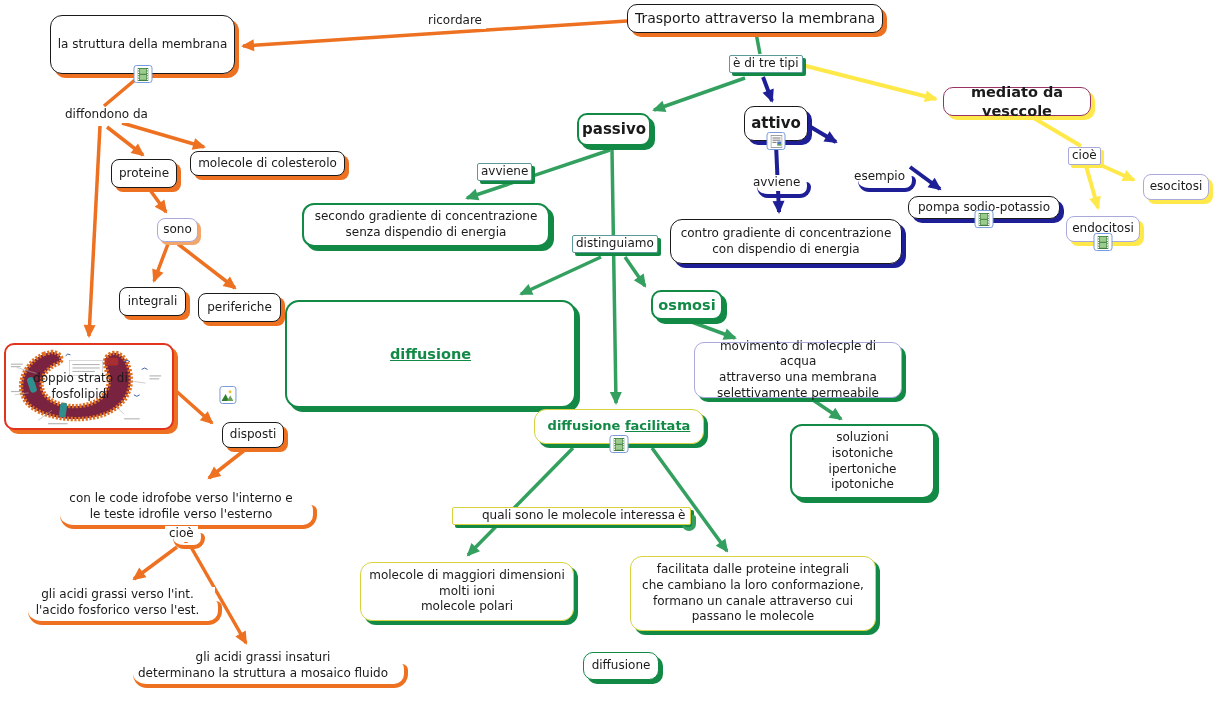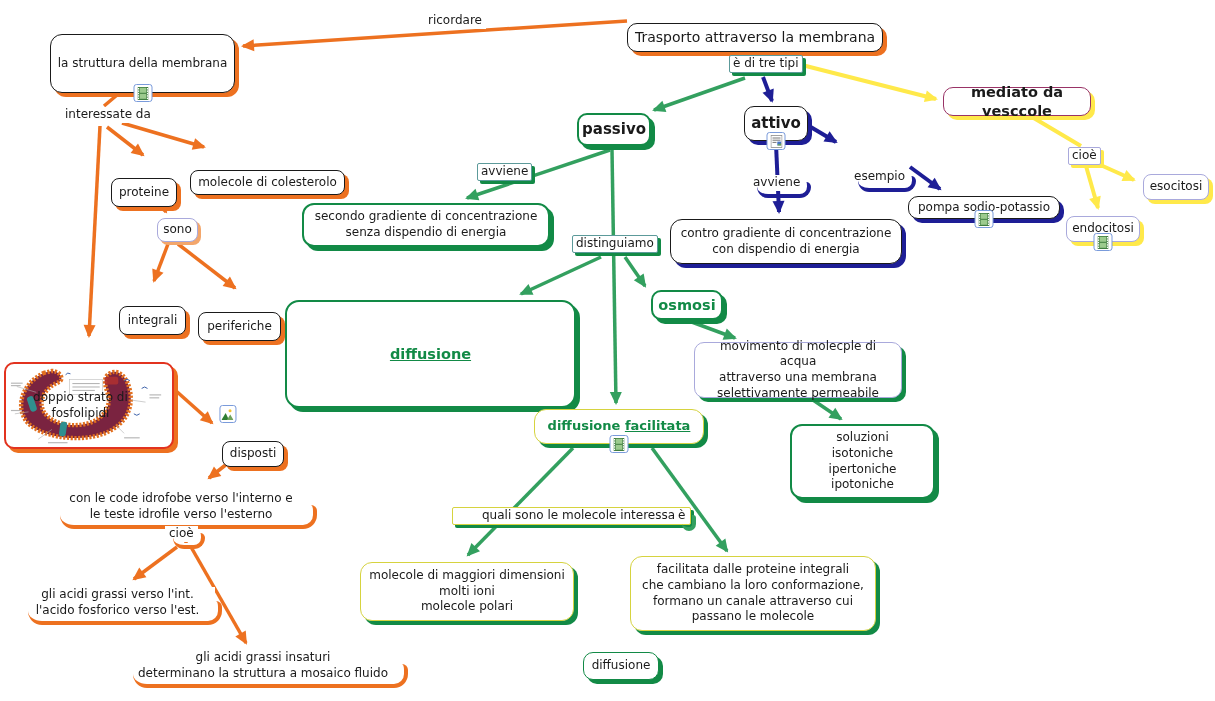--- a/index.html
+++ b/index.html
@@ -15,21 +15,21 @@
     display:flex; align-items:center; justify-content:center;
     text-align:center; font-size:12px; line-height:1.3; white-space:pre-line;
   }
   .box  { border:1.6px solid #1a1a1a; border-radius:10px; padding:2px 5px; }
   .b-green   { border-color:var(--pal-green_dark); border-width:2.2px; }
   .b-greenthin{ border-color:var(--pal-green_dark); border-width:1.6px; }
   .b-yellow  { border-color:var(--pal-yellow_border); border-width:1.8px; }
   .b-lav     { border-color:var(--pal-lavender); border-width:1.4px; }
   .b-maroon  { border-color:var(--pal-maroon); border-width:1.6px; }
   .b-red     { border-color:var(--pal-red); border-width:2.2px; }
-  .sh-o { box-shadow:4px 4px 0 var(--pal-orange);margin-top:19px; }
+  .sh-o { box-shadow:4px 4px 0 var(--pal-orange); }
   .sh-g { box-shadow:4px 4px 0 var(--pal-green_dark); }
   .sh-n { box-shadow:4px 4px 0 var(--pal-navy); }
   .sh-y { box-shadow:4px 4px 0 var(--pal-yellow); }
   .sh-o-sm { box-shadow:3px 3px 0 var(--pal-orange_light); }
 
   .lbl { border:1px solid var(--pal-teal); border-radius:2px; padding:0 3px;
          box-shadow:3px 3px 0 var(--pal-green_dark); }
   .lbl-y { border:1px solid var(--pal-yellow_border); border-radius:2px; padding:0 3px;
            box-shadow:3px 3px 0 var(--pal-green_dark); }
   .lbl-lav { border:1px solid var(--pal-lavender); border-radius:2px; padding:0 3px;
@@ -154,21 +154,21 @@
         <line x1="2" y1="3" x2="10" y2="3" stroke="#666" stroke-width="0.9"></line>
         <line x1="2" y1="5.2" x2="10" y2="5.2" stroke="#666" stroke-width="0.9"></line>
         <line x1="2" y1="7.4" x2="6" y2="7.4" stroke="#666" stroke-width="0.9"></line>
         <rect x="6.8" y="6.6" width="3.8" height="3.8" fill="#4472C4"></rect>
         <path d="M6.8,10.4 l1.4,-1.6 1,1 1.4,-1.8 v2.4 z" fill="#70AD47"></path>
       </svg></span>
 </div>
 
 <div class="node box b-maroon sh-y t-bold" style="left:943px;top:87px;width:148px;height:29px;font-size:14.5px;"><span>mediato da vesccole</span></div>
 
-<div class="node plain" style="left:61px;top:107px;"><span>interessate da</span></div>
+<div class="node plain" style="left:61px;top:107px;"><span>diffondono da</span></div>
 
 <div class="node box sh-o" style="left:111px;top:159px;width:66px;height:29px;border-radius:8px;"><span>proteine</span></div>
 
 <div class="node box sh-o" style="left:190px;top:151px;width:155px;height:25px;border-radius:8px;"><span>molecole di colesterolo</span></div>
 
 <div class="node box b-lav sh-o-sm" style="left:157px;top:218px;width:41px;height:24px;border-radius:8px;"><span>sono</span></div>
 
 <div class="node box sh-o" style="left:119px;top:287px;width:67px;height:29px;border-radius:8px;"><span>integrali</span></div>
 
 <div class="node box sh-o" style="left:198px;top:293px;width:83px;height:29px;border-radius:8px;"><span>periferiche</span></div>

